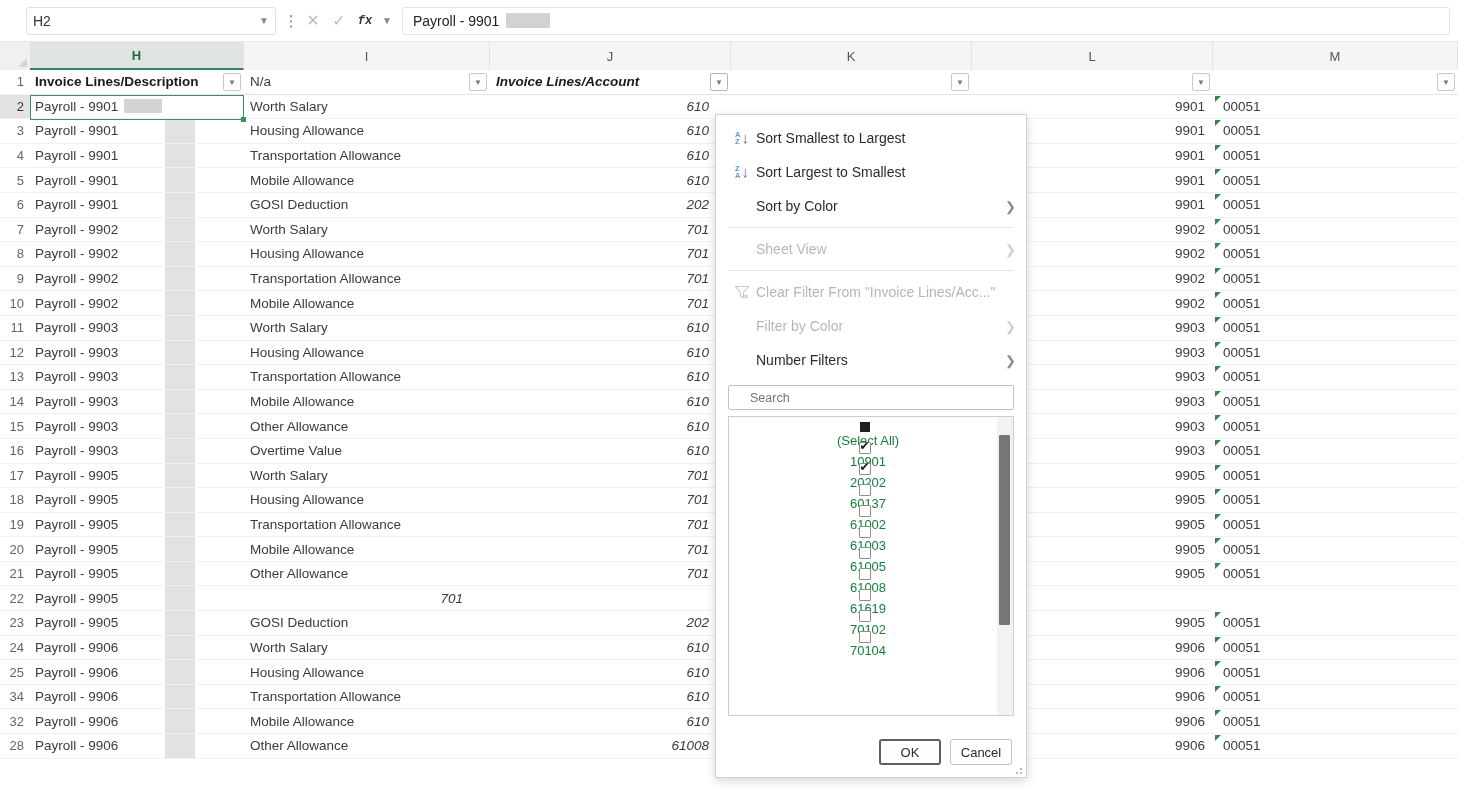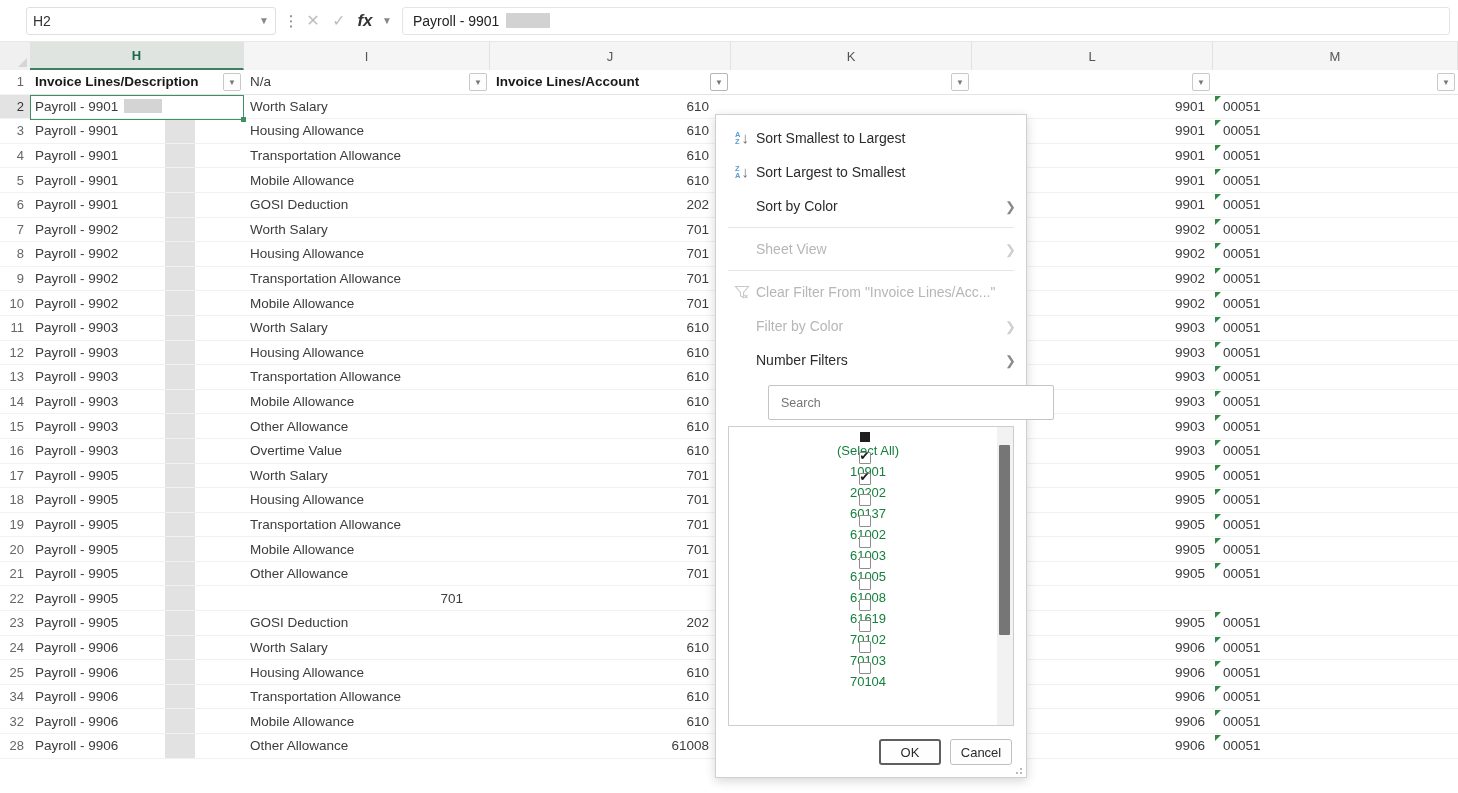--- a/index.html
+++ b/index.html
@@ -25,21 +25,21 @@
     font-size: 14px; color: #333;
   }
   .name-box .nb-text { flex: 1; }
   .chev { color: #888; font-size: 10px; line-height: 1; }
   .fb-icons { display: flex; align-items: center; gap: 0px; margin-left: 6px; }
   .fb-ic {
     width: 26px; height: 28px; display: flex; align-items: center;
     justify-content: center; color: #bdbdbd; font-size: 16px;
   }
   .fb-ic.dots { font-size: 15px; color: #777; width: 18px; letter-spacing: 0; }
-  .fb-ic.fx { color: #333; font-style: italic; font-family: Liberation Sans, sans-serif; font-size: 17px; font-weight: 600;}
+  .fb-ic.fx { color: #333; font-style: italic; font-family: Liberation Mono, monospace; font-size: 12px; font-weight: 600;}
   .fb-ic.chevsm { color: #888; font-size: 10px; width: 18px; }
   .formula-input {
     margin-left: 6px; flex: 1; height: 28px; margin-right: 8px;
     border: 1px solid #e4e4e4; border-radius: 3px; background: #fff;
     display: flex; align-items: center; padding: 0 10px;
     font-size: 14px; color: #222;
   }
   .redact { display: inline-block; width: 44px; height: 15px; background: #d2d2d2; margin-left: 7px; vertical-align: middle; border-radius: 1px;}
 
   
@@ -74,21 +74,21 @@
   }
   .rh.sel { background: #e3e3e3; color: #333; }
   .cell {
     display: flex; align-items: center; font-size: 13.5px; color: #3c3c3c;
     border-bottom: 1px solid #f1f1f1; padding: 0 4px;
     white-space: nowrap; overflow: hidden; position: relative;
     background: #fff;
   }
   .c-h { flex: 0 0 214px; padding-left: 5px; }
   .c-i { flex: 0 0 246px; padding-left: 6px; }
-  .c-j { flex: 0 0 241px; justify-content: flex-end; padding-right: 22px; }
+  .c-j { flex: 0 0 241px; justify-content: flex-end; padding-right: 22px; font-style: italic; }
   .c-k { flex: 0 0 241px; }
   .c-l { flex: 0 0 241px; justify-content: flex-end; padding-right: 8px; }
   .c-m { flex: 0 0 245px; padding-left: 10px; }
   .hdr-cell { font-weight: bold; color: #1a1a1a; font-size: 13.5px; border-bottom: 1px solid #e4e4e4;}
 
   .filter-btn {
     position: absolute; right: 3px; top: 3px; width: 18px; height: 18px;
     border: 1px solid #c9c9c9; border-radius: 2px; background: #fdfdfd;
     display: flex; align-items: center; justify-content: center;
     font-size: 8px; color: #777;
@@ -135,24 +135,23 @@
   .fmi .mi-arrow { color: #8a8a8a; font-size: 13px; }
   .fmi.disabled .mi-arrow { color: #cfcfcf; }
   .fsep { height: 1px; background: #e6e6e6; margin: 4px 12px; }
 
   .sort-ic { display:flex; align-items:center; gap:1px; }
   .sort-ic .az { display:flex; flex-direction:column; font-size:7.5px; line-height:7.5px; color:#5b9bd5; font-weight:700;}
   .sort-ic .arr { font-size: 15px; color:#6d6d6d; line-height:12px; }
 
   .search-wrap { padding: 6px 12px 4px 12px; }
   .search-box {
-    width: 100%; height: 35px; border: 1px solid #c4c4c4; border-radius: 2px;
-    background: #fff; font-size: 12.5px; color: #888; padding: 0 12px;
+    width: 100%; height: 25px; border: 1px solid #c4c4c4; border-radius: 2px;
+    background: #fff; font-size: 12.5px; color: #888; padding: 0 21px;
     font-family: "Liberation Sans", sans-serif;
-    margin-left: 40px;
   }
   .list-box {
     margin: 2px 12px 0 12px; border: 1px solid #cdcdcd; background: #fff;
     height: 300px; position: relative; display: flex; overflow: hidden;
   }
   .list-items { flex: 1; padding: 4px 0 0 0; }
   .li { display: flex; align-items: center; height: 21px; padding-left: 10px; font-size: 13px; color: #15803d; flex-direction: column; }
   .li .cb {
     width: 12px; height: 12px; flex: 0 0 12px; border: 1px solid #8d8d8d;
     background: #fff; margin-right: 7px; position: relative; border-radius: 1px;
@@ -912,24 +911,20 @@
           <div class="li">
             <span class="cb"></span>
             <span>61619</span>
           </div>
           <div class="li">
             <span class="cb"></span>
             <span>70102</span>
           </div>
           <div class="li">
             <span class="cb"></span>
-            <span>70103</span>
-          </div>
-          <div class="li">
-            <span class="cb"></span>
             <span>70104</span>
           </div>
         </div>
       <div class="sbar">
         <div class="sthumb" style="top:18px;height:190px"></div>
       </div>
     </div>
 
     <div class="fbtns">
       <div class="btn primary">OK</div>

